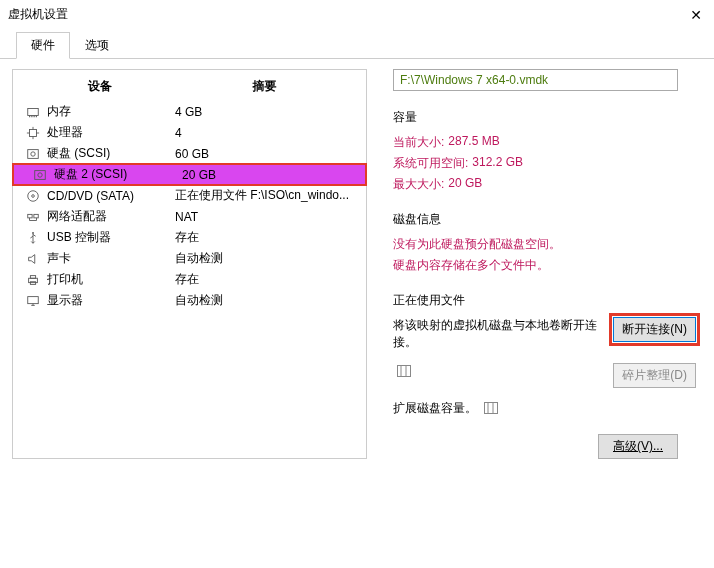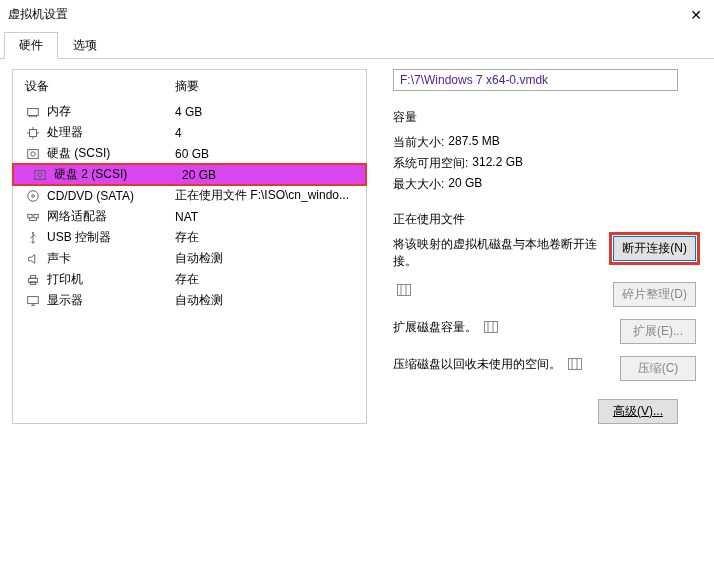--- a/index.html
+++ b/index.html
@@ -1,38 +1,38 @@
 <!DOCTYPE html>
 <html><head>
 <meta charset="utf-8">
 <style>
 * { margin: 0; padding: 0; box-sizing: border-box; font-family: "Microsoft YaHei", "Segoe UI", sans-serif; font-size: 12px; }
 body { background: #fff; width: 714px; height: 568px; overflow: hidden; }
 .titlebar { display: flex; align-items: center; justify-content: space-between; padding: 6px 8px 8px 8px; }
 .close-btn { font-size: 14px; cursor: pointer; padding: 0 4px; }
-.tabs { display: flex; border-bottom: 1px solid #ccc; padding-left: 4px; }
+.tabs { display: flex; border-bottom: 1px solid #ccc; padding-left: 16px; }
 .tab { padding: 4px 14px; border: 1px solid transparent; border-bottom: none; cursor: pointer; position: relative; top: 1px; }
 .tab.active { border-color: #ccc; background: #fff; border-bottom: 1px solid #fff; }
 .content { display: flex; padding: 10px 12px; gap: 20px; }
 .left-panel { width: 355px; border: 1px solid #ccc; padding: 8px 0; }
-.left-header { display: flex; padding: 0 12px 6px 12px; font-weight: normal; color: #000; }
+.left-header { display: flex; padding: 0 12px 6px 12px; font-weight: bold; color: #000; text-align: center; }
 .col-device { width: 150px; }
 .col-summary { flex: 1; }
 .device-list { }
 .device-row { display: flex; align-items: center; padding: 2px 12px; cursor: pointer; }
 .device-row.selected { background: #d946ef; padding-left: 19px; }
 .device-row.highlighted { outline: 2px solid #e23a2a; outline-offset: -1px; }
 .device-icon { width: 16px; height: 14px; margin-right: 6px; display: inline-flex; align-items: center; justify-content: center; }
 .device-name { width: 128px; white-space: nowrap; overflow: hidden; text-overflow: ellipsis; }
 .device-summary { flex: 1; white-space: nowrap; overflow: hidden; text-overflow: ellipsis; }
 .right-panel { flex: 1; padding: 0 6px; }
 .section { margin-bottom: 18px; }
 .section-title { font-size: 12px; color: #000; margin-bottom: 8px; }
-.file-path { border: 1px solid #aaa; padding: 3px 6px; background: #fff; color: #4c1d95; width: 285px; }
-.info-line { margin-bottom: 4px; color: #000000; display: flex; }
+.file-path { border: 1px solid #aaa; padding: 3px 6px; background: #fff; color: #4d7c0f; width: 285px; }
+.info-line { margin-bottom: 4px; color: #be185d; display: flex; }
 .info-label { }
 .info-value { margin-left: 4px; }
 .tool-row { display: flex; align-items: flex-start; justify-content: space-between; margin-bottom: 12px; }
 .tool-desc { flex: 1; color: #000; line-height: 1.4; }
 .tool-btn { padding: 3px 8px; border: 1px solid #adadad; background: #e1e1e1; cursor: pointer; min-width: 76px; text-align: center; font-size: 12px; }
 .tool-btn.primary { outline: 3px solid #e23a2a; outline-offset: 1px; border: 1px solid #0078d7; }
 .tool-btn:disabled { color: #888; background: #f0f0f0; cursor: default; }
 .small-icon { width: 14px; height: 12px; display: inline-block; vertical-align: middle; margin-left: 4px; }
 .footer { display: flex; justify-content: flex-end; padding: 0 18px; }
 .adv-btn { padding: 3px 14px; border: 1px solid #adadad; background: #e1e1e1; cursor: pointer; font-size: 12px; text-decoration: underline; }
@@ -176,20 +176,25 @@
       <div class="info-line">
         <span class="info-label">系统可用空间:</span>
         <span class="info-value">312.2 GB</span>
       </div>
       <div class="info-line">
         <span class="info-label">最大大小:</span>
         <span class="info-value">20 GB</span>
       </div>
     </div>
 
+    <div class="section">
+      <div class="section-title">磁盘信息</div>
+      <div class="info-line">没有为此硬盘预分配磁盘空间。</div>
+      <div class="info-line">硬盘内容存储在多个文件中。</div>
+    </div>
 
     <div class="section">
       <div class="section-title">正在使用文件</div>
 
       <div class="tool-row">
         <div class="tool-desc">将该映射的虚拟机磁盘与本地卷断开连接。</div>
         <button class="tool-btn primary">断开连接(N)</button>
       </div>
 
       <div class="tool-row">
@@ -203,32 +208,21 @@
       </div>
 
       <div class="tool-row">
         <div class="tool-desc">
           <span>扩展磁盘容量。</span>
           <span class="small-icon"><svg width="14" height="12" viewBox="0 0 14 12">
                 <rect x="0.5" y="0.5" width="13" height="11" fill="none" stroke="#888"></rect>
                 <path d="M4 1 L4 11 M9 1 L9 11" stroke="#888"></path>
               </svg></span>
         </div>
-        <button class="tool-btn" disabled="">扩展(E)...</button>
-      </div>
-
-      <div class="tool-row">
-        <div class="tool-desc">
-          <span>压缩磁盘以回收未使用的空间。</span>
-          <span class="small-icon"><svg width="14" height="12" viewBox="0 0 14 12">
-                <rect x="0.5" y="0.5" width="13" height="11" fill="none" stroke="#888"></rect>
-                <path d="M4 1 L4 11 M9 1 L9 11" stroke="#888"></path>
-              </svg></span>
-        </div>
-        <button class="tool-btn" disabled="">压缩(C)</button>
-      </div>
+      </div>
+
     </div>
 
     <div class="footer">
       <button class="adv-btn">高级(V)...</button>
     </div>
   </div>
 </div>
 
 </body></html>

